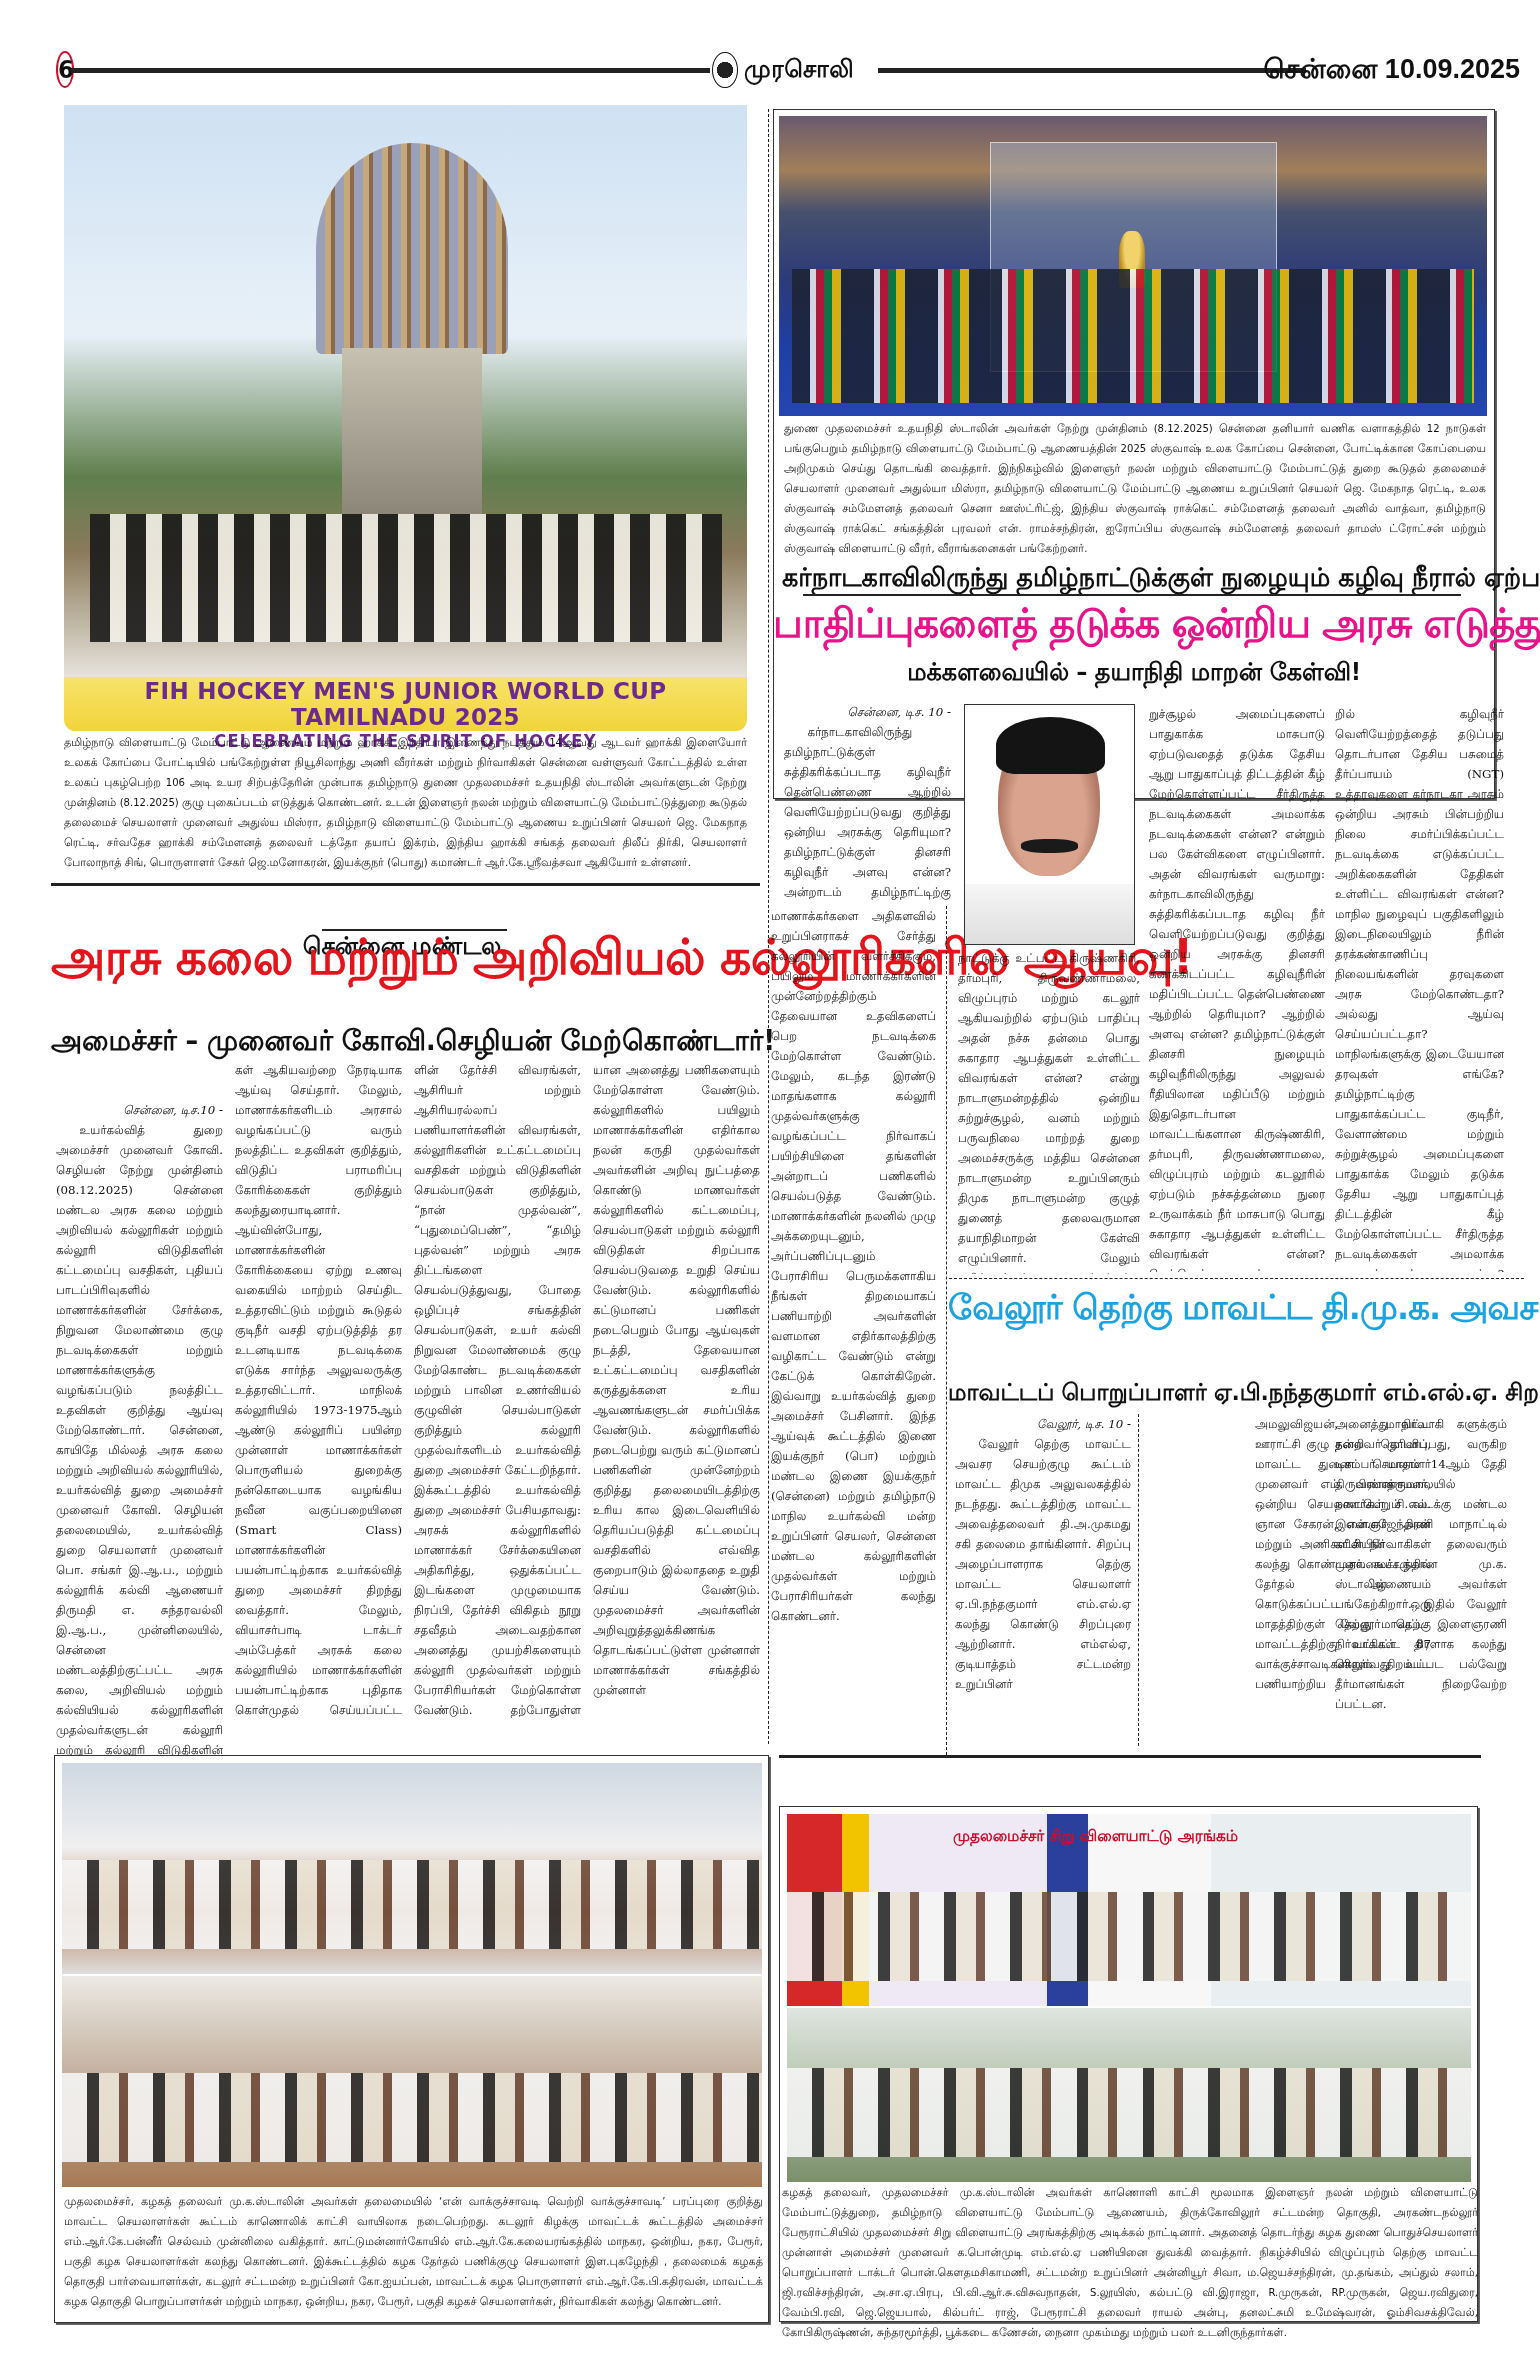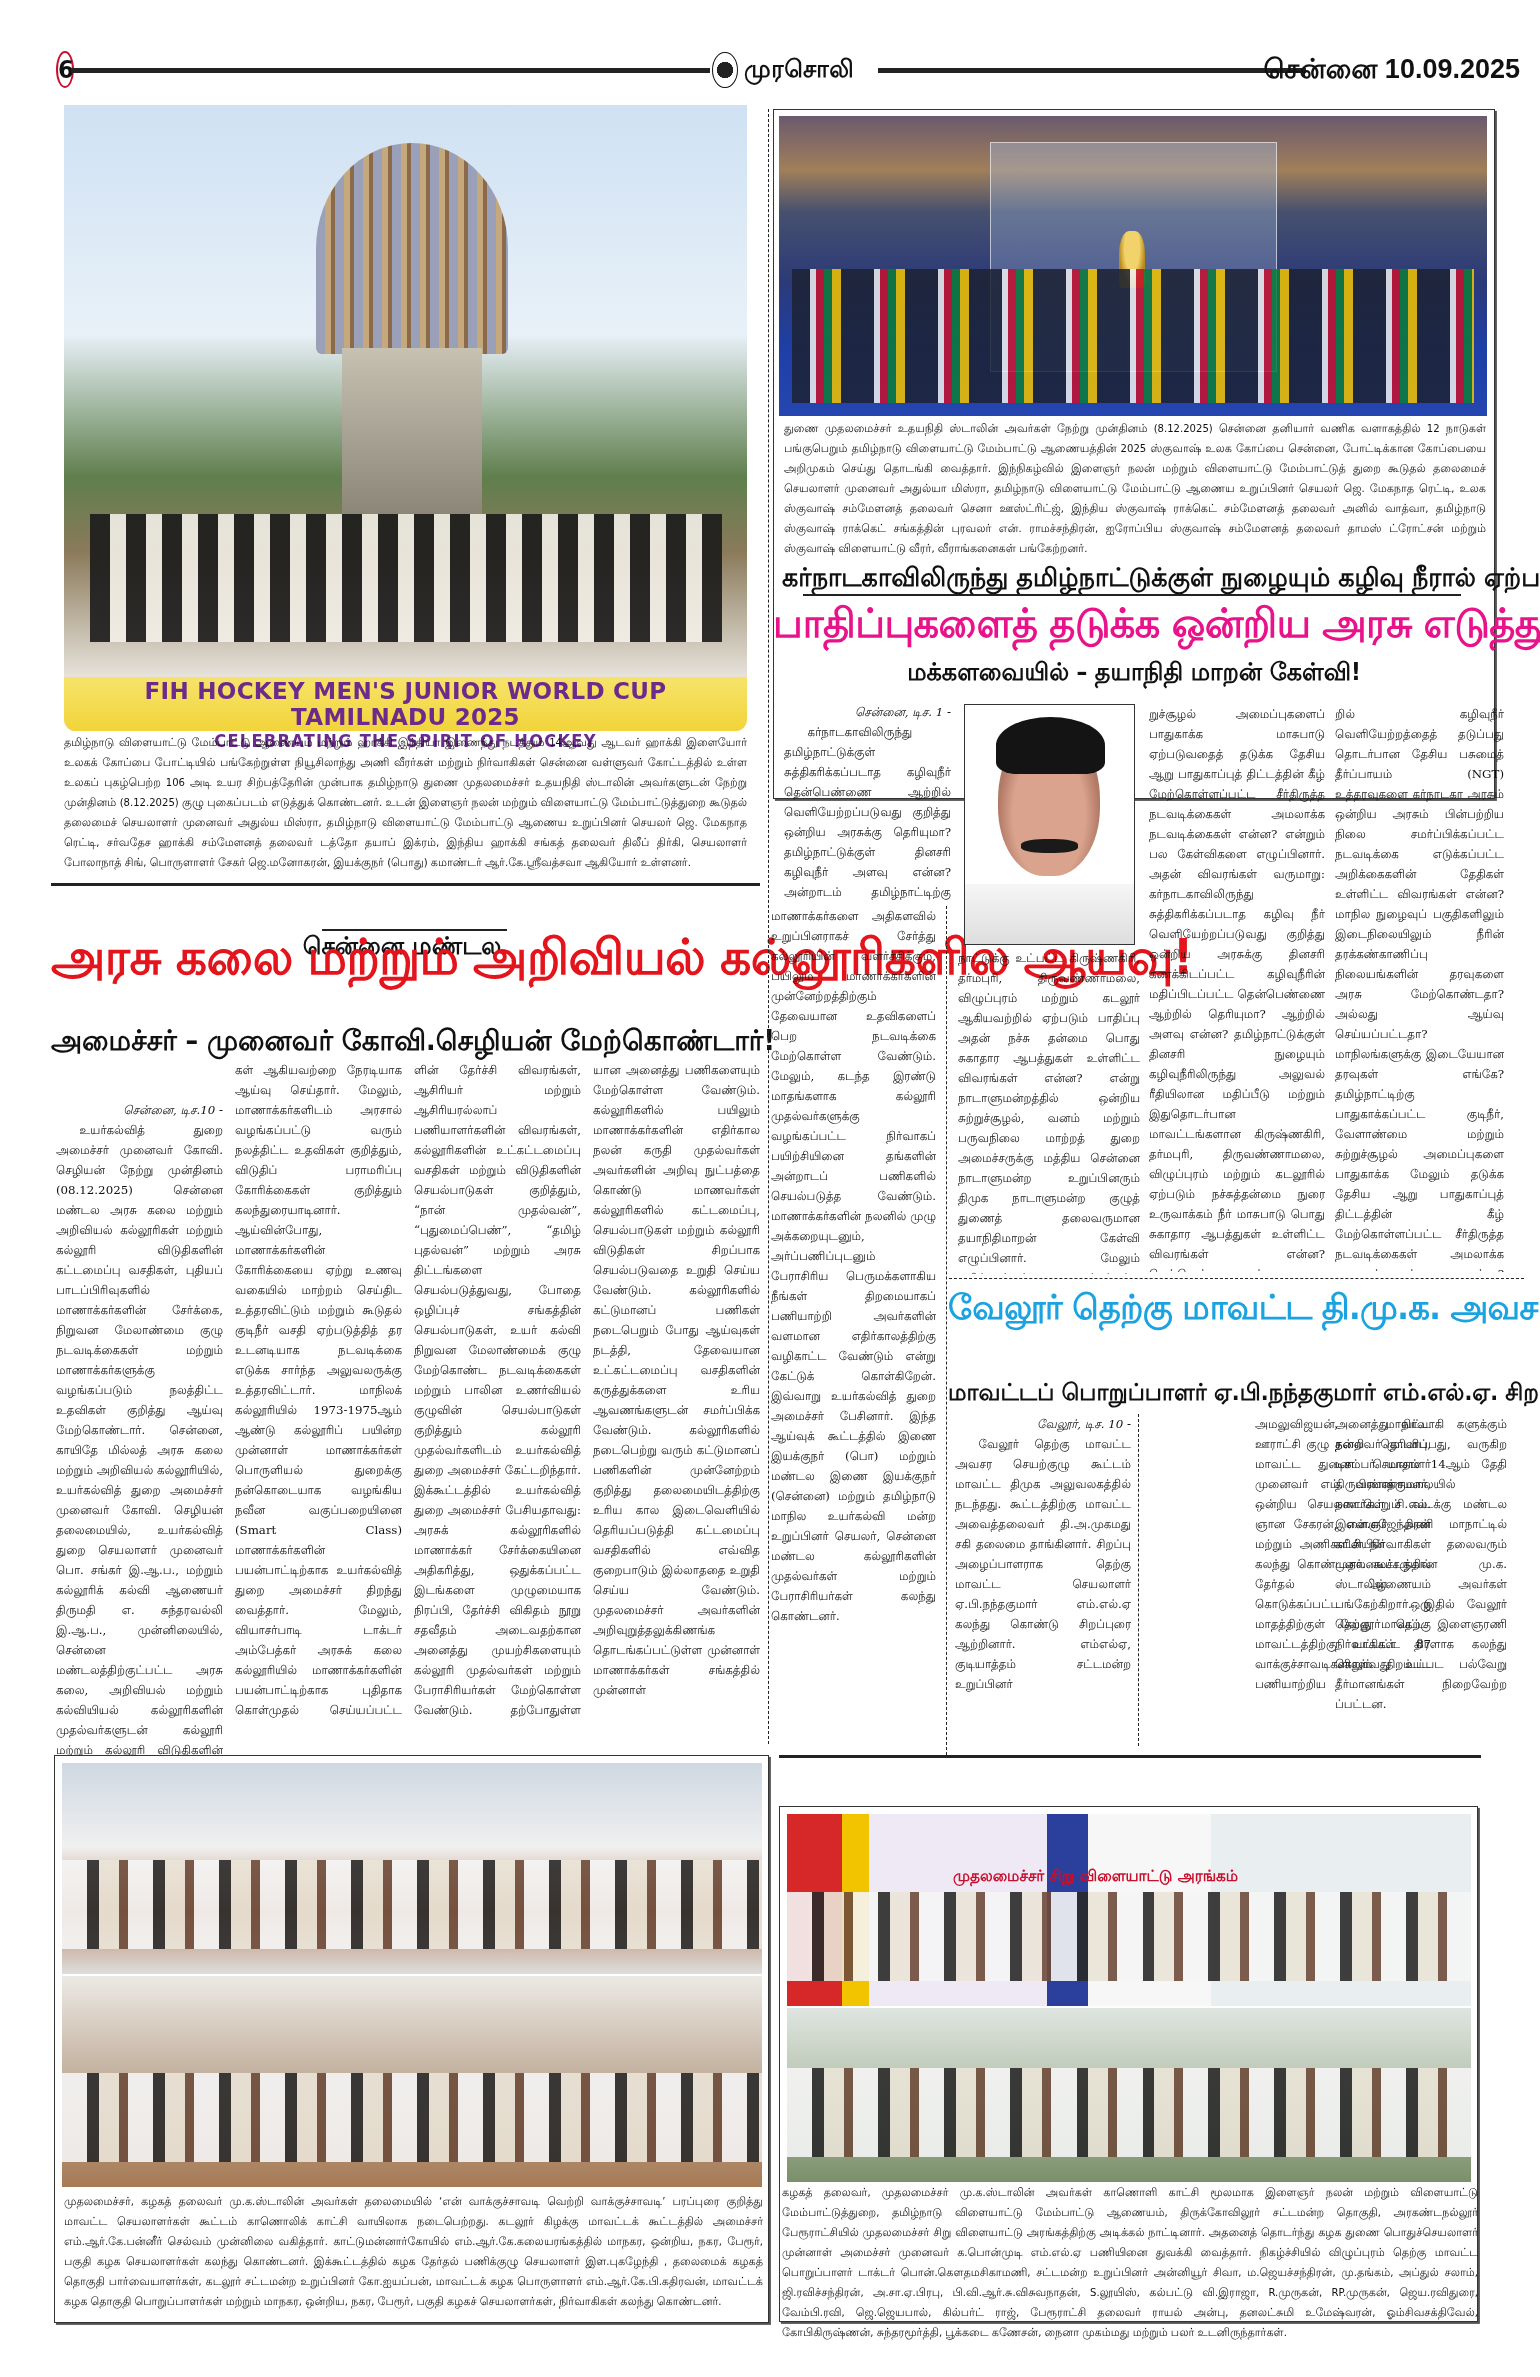--- a/index.html
+++ b/index.html
@@ -78,21 +78,21 @@
   
   .bl-frame { left: 54px; top: 1755px; width: 715px; height: 568px; }
   .bl-photo-top { left: 62px; top: 1763px; width: 700px; height: 211px; background: linear-gradient(180deg, #cfd8e2 0%, #f0f0f0 40%, #b9835e 70%, #ddd 100%); }
   .bl-photo-mid { left: 62px; top: 1976px; width: 700px; height: 211px; background: linear-gradient(180deg, #eceae4 0%, #c8b8a8 40%, #a67a55 100%); }
   .people-row { position:absolute; left: 0; right: 0; bottom: 25.5px; height: 89px; background: repeating-linear-gradient(90deg,#f5f5f5 0 25.5px,#2a2a2a 25.5px 37px,#eae4d7 37px 57px,#6e4b3a 57px 66px); opacity:.9; }
   .bl-cap { left: 64px; top: 2192px; width: 699px; }
 
   .br-frame { left: 779px; top: 1806px; width: 699px; height: 516px; }
   .br-photo-top { left: 787px; top: 1814px; width: 684px; height: 192px; background: linear-gradient(90deg, #d62828 0 8%, #f2c400 8% 12%, #efe9f5 12% 38%, #2b3f9c 38% 44%, #f7f7f7 44% 62%, #e9eef0 62% 100%); }
   .br-photo-bot { left: 787px; top: 2008px; width: 684px; height: 174px; background: linear-gradient(180deg, #dfe5e0 0%, #bcc8b5 40%, #7a8f6a 100%); }
-  .banner-text { position:absolute; left: 166px; top: 12.8px; font: bold 15.3px "DejaVu Sans", sans-serif; color: #c8102e; margin-top: 40px; }
+  .banner-text { position:absolute; left: 166px; top: 12.8px; font: bold 15.3px "DejaVu Sans", sans-serif; color: #c8102e; }
   .br-cap { left: 782px; top: 2183px; width: 696px; }
 </style>
 </head>
 <body>
 
 <header class="masthead">
   <div class="page-num">6</div>
   <div class="mast-line l"></div>
   <div class="mast-logo"></div>
   <div class="mast-title">முரசொலி</div>
@@ -143,21 +143,21 @@
 <div class="caption squash-cap">துணை முதலமைச்சர் உதயநிதி ஸ்டாலின் அவர்கள் நேற்று முன்தினம் (8.12.2025) சென்னை தனியார் வணிக வளாகத்தில் 12 நாடுகள் பங்குபெறும் தமிழ்நாடு விளையாட்டு மேம்பாட்டு ஆணையத்தின் 2025 ஸ்குவாஷ் உலக கோப்பை சென்னை, போட்டிக்கான கோப்பையை அறிமுகம் செய்து தொடங்கி வைத்தார். இந்நிகழ்வில் இளைஞர் நலன் மற்றும் விளையாட்டு மேம்பாட்டுத் துறை கூடுதல் தலைமைச் செயலாளர் முனைவர் அதுல்யா மிஸ்ரா, தமிழ்நாடு விளையாட்டு மேம்பாட்டு ஆணைய உறுப்பினர் செயலர் ஜெ. மேகநாத ரெட்டி, உலக ஸ்குவாஷ் சம்மேளனத் தலைவர் செனா ஊஸ்ட்ரிட்ஜ், இந்திய ஸ்குவாஷ் ராக்கெட் சம்மேளனத் தலைவர் அனில் வாத்வா, தமிழ்நாடு ஸ்குவாஷ் ராக்கெட் சங்கத்தின் புரவலர் என். ராமச்சந்திரன், ஐரோப்பிய ஸ்குவாஷ் சம்மேளனத் தலைவர் தாமஸ் ட்ரோட்சன் மற்றும் ஸ்குவாஷ் விளையாட்டு வீரர், வீராங்கனைகள் பங்கேற்றனர்.</div>
 
 <div class="dash-v" style="left:768px; top:109px; height:1635px;"></div>
 
 <div class="kicker2">கர்நாடகாவிலிருந்து தமிழ்நாட்டுக்குள் நுழையும் கழிவு நீரால் ஏற்படும்</div>
 <div class="kicker2-rule"></div>
 <h1 class="headline-pink">பாதிப்புகளைத் தடுக்க ஒன்றிய அரசு எடுத்துள்ள நடவடிக்கை என்ன?</h1>
 <h2 class="sub-head2">மக்களவையில் – தயாநிதி மாறன் கேள்வி!</h2>
 
 <div class="col" style="left:784px; top:702px; width:167px; height:198px;">
-  <p class="dateline" style="text-align:right">சென்னை, டிச. 1 -</p>
+  <p class="dateline" style="text-align:right">சென்னை, டிச. 10 -</p>
   <p>கர்நாடகாவிலிருந்து தமிழ்நாட்டுக்குள் சுத்திகரிக்கப்படாத கழிவுநீர் தென்பெண்ணை ஆற்றில் வெளியேற்றப்படுவது குறித்து ஒன்றிய அரசுக்கு தெரியுமா? தமிழ்நாட்டுக்குள் தினசரி கழிவுநீர் அளவு என்ன? அன்றாடம் தமிழ்நாட்டிற்கு வரும் வாரியான கழிவு நீரின் அளவு என்ன? இந்த கழிவு நீரால் தமிழ்</p>
 </div>
 <div class="portrait">
   <div class="shirt"></div>
   <div class="head"></div>
   <div class="hair"></div>
   <div class="mous"></div>
 </div>
 <div class="dash-v" style="left:946px; top:906px; height:849px;"></div>
 <div class="col" style="left:958px; top:948px; width:182px; height:326px;">

